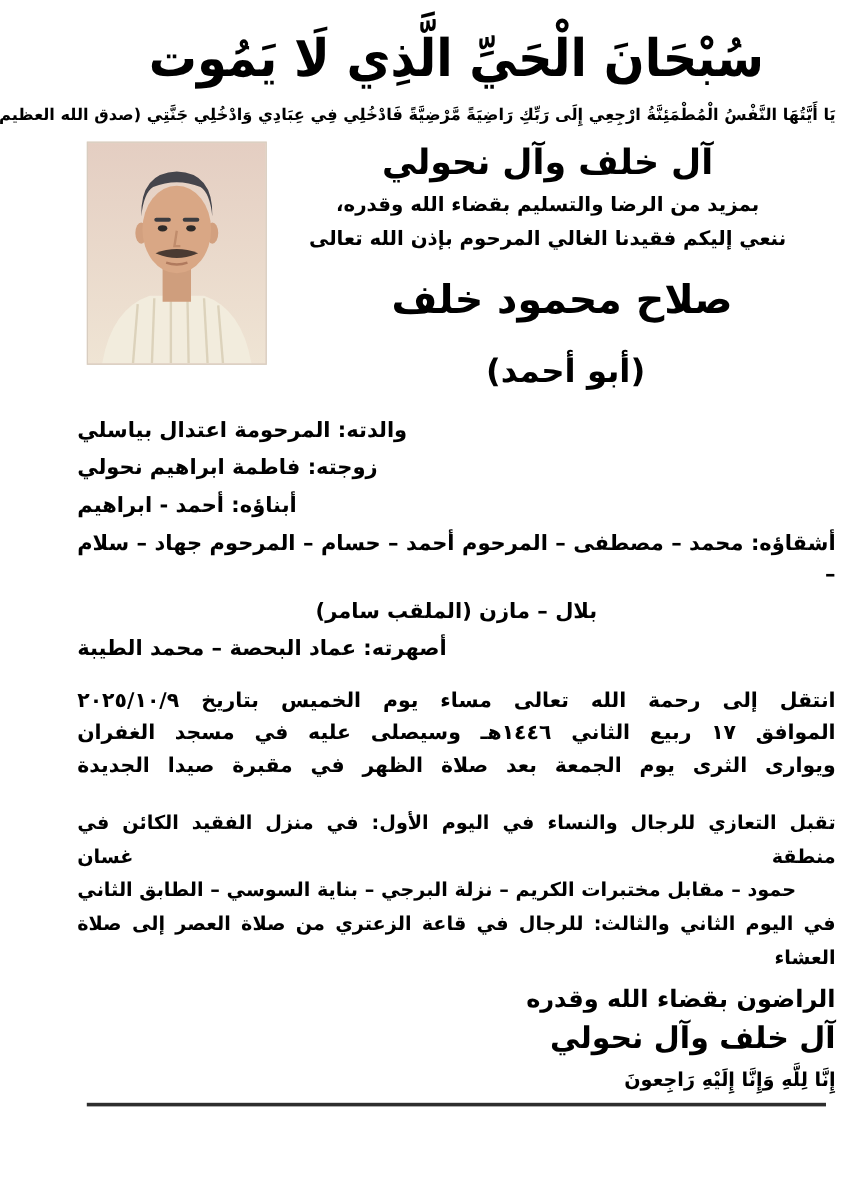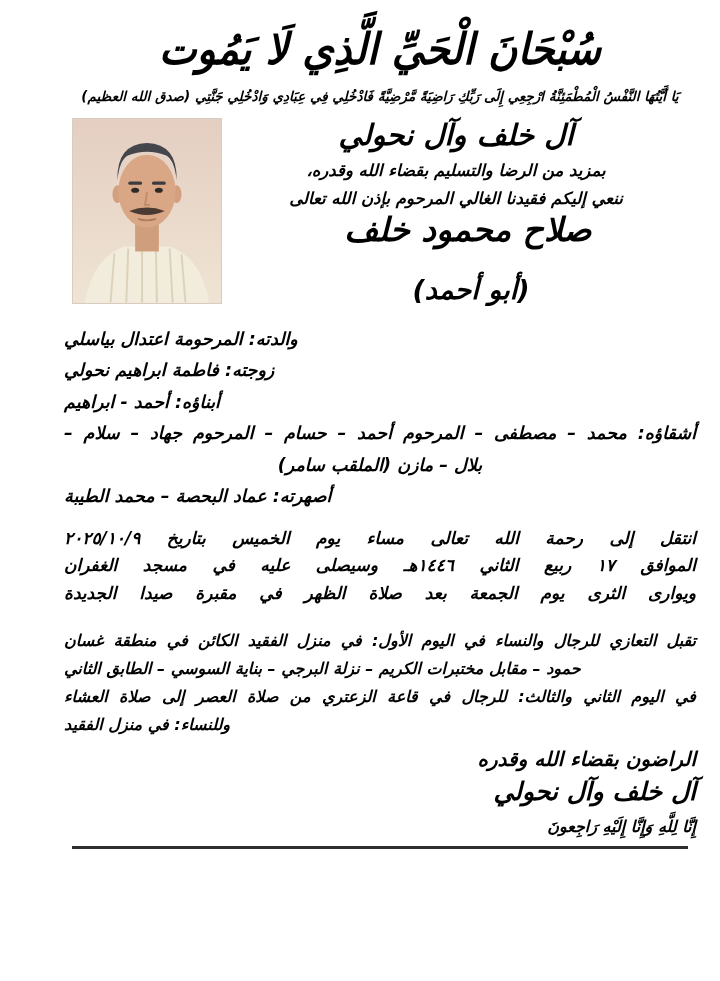--- a/index.html
+++ b/index.html
@@ -5,21 +5,21 @@
   * { box-sizing: border-box; }
   html, body { margin: 0; padding: 0; }
   body {
     width: 720px; height: 981px;
     background: #ffffff;
     color: #000;
     font-family: "DejaVu Sans", "Liberation Sans", sans-serif;
     direction: rtl;
     overflow: hidden;
   }
-  .page { width: 680px; height: 981px; padding: 14px 24px 0; position: relative; font-style: italic; }
+  .page { width: 680px; height: 981px; padding: 14px 24px 0; position: relative; }
 
   .calligraphy {
     text-align: center;
     font-weight: 700;
     font-size: 40px;
     line-height: 1.45;
     transform: scaleY(1.08);
     letter-spacing: 0.5px;
     margin-top: 6px;
   }
@@ -38,21 +38,21 @@
     width: 150px; height: 186px;
     margin-left: 8px;
     border: 1px solid #d8cdc0;
     background: #e9d9cc;
     overflow: hidden;
   }
   .photo-frame svg { display: block; width: 100%; height: 100%; }
 
   .family-title { font-size: 29px; font-weight: 700; margin-top: 0; }
   .intro-line { font-size: 16.5px; font-weight: 700; margin-top: 9px; }
-  .deceased-name { font-size: 33px; font-weight: 700; margin-top: 2px; padding-left: 24px; }
+  .deceased-name { font-size: 33px; font-weight: 700; margin-top: 22px; padding-left: 24px; }
   .kunya { font-size: 27px; font-weight: 700; margin-top: 25px; padding-left: 30px; }
 
   .family { margin-top: 22px; font-weight: 700; font-size: 17.5px; }
   .fam-line { text-align: left; margin-top: 6px; line-height: 1.45; }
   .fam-line.center { text-align: center; }
 
   .death-details { margin-top: 16px; font-weight: 700; font-size: 17px; line-height: 1.6; }
   .jline { text-align: justify; text-align-last: justify; }
 
   .condolences { margin-top: 20px; font-weight: 700; font-size: 16px; line-height: 1.75; }
@@ -128,21 +128,20 @@
   <div class="death-details">
     <div class="jline">انتقل إلى رحمة الله تعالى مساء يوم الخميس بتاريخ ٢٠٢٥/١٠/٩</div>
     <div class="jline">الموافق ١٧ ربيع الثاني ١٤٤٦هـ وسيصلى عليه في مسجد الغفران</div>
     <div class="jline">ويوارى الثرى يوم الجمعة بعد صلاة الظهر في مقبرة صيدا الجديدة</div>
   </div>
 
   <div class="condolences">
     <div class="jline">تقبل التعازي للرجال والنساء في اليوم الأول: في منزل الفقيد الكائن في منطقة غسان</div>
     <div class="cline-center">حمود – مقابل مختبرات الكريم – نزلة البرجي – بناية السوسي – الطابق الثاني</div>
     <div class="jline">في اليوم الثاني والثالث: للرجال في قاعة الزعتري من صلاة العصر إلى صلاة العشاء</div>
-    <div class="cline-center">وللنساء: في منزل الفقيد</div>
   </div>
 
   <div class="footer">
     <div class="closing">الراضون بقضاء الله وقدره</div>
     <div class="signature">آل خلف وآل نحولي</div>
     <div class="verse-bottom">إِنَّا لِلَّهِ وَإِنَّا إِلَيْهِ رَاجِعونَ</div>
     <div class="divider"></div>
   </div>
 
 </div>

